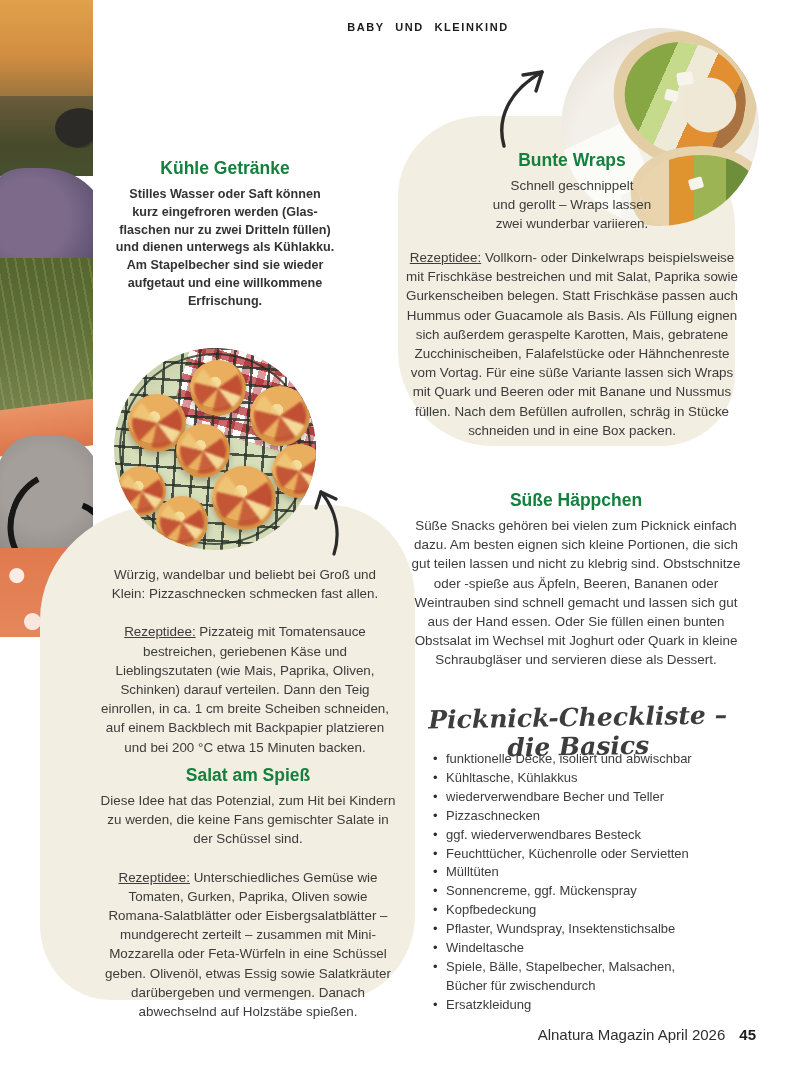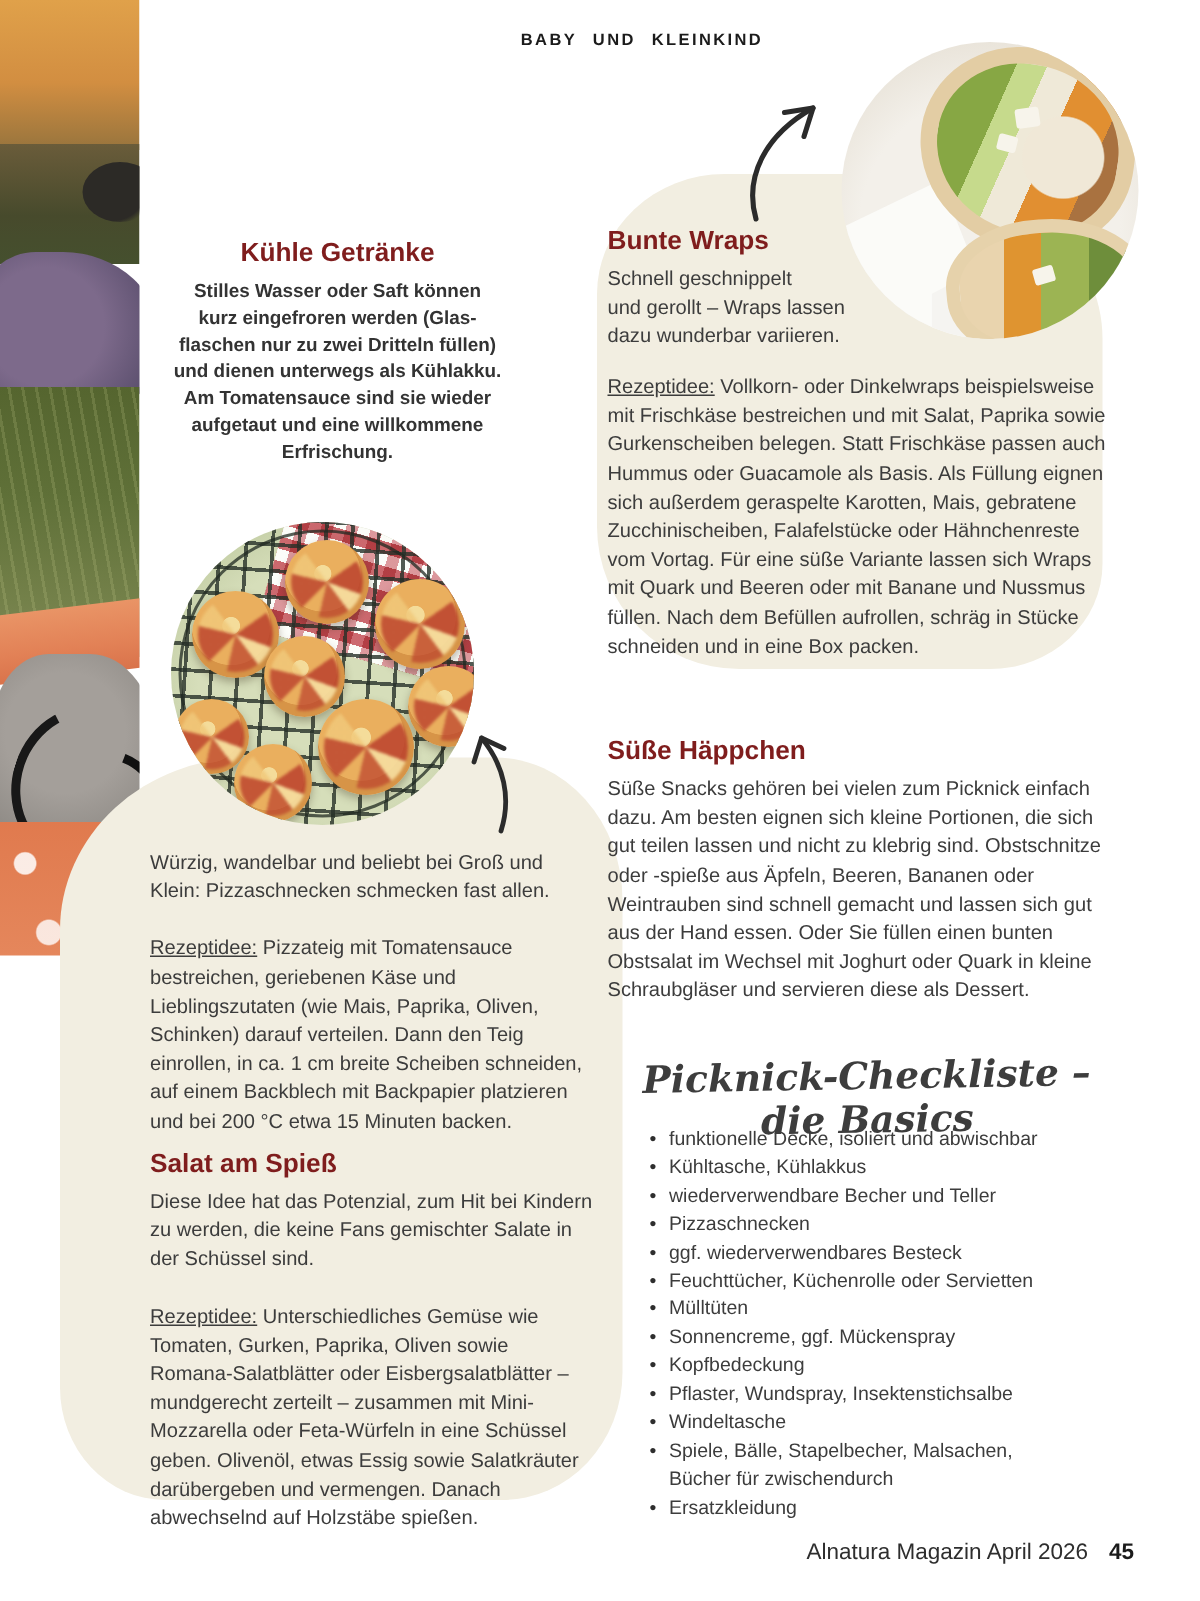--- a/index.html
+++ b/index.html
@@ -81,22 +81,22 @@
      background:conic-gradient(from 25deg,
        rgba(186,64,44,0) 0 30deg, rgba(186,64,44,.85) 30deg 85deg,
        rgba(246,222,160,.9) 85deg 118deg, rgba(186,64,44,.7) 118deg 168deg,
        transparent 168deg 200deg, rgba(186,64,44,.8) 200deg 258deg,
        rgba(240,200,122,.85) 258deg 298deg, transparent 298deg 360deg);}
   
   .arrow{position:absolute;z-index:4;}
   .arrow-wraps{left:492px;top:62px;}
   .arrow-pizza{left:306px;top:486px;}
   
-  .txt{position:absolute;z-index:4;}
-  h2{margin:0 0 5px 0;font-size:17.5px;font-weight:bold;color:#7f1d1d;font-family:"Liberation Sans",sans-serif;}
+  .txt{position:absolute;z-index:4;text-align:center;}
+  h2{margin:0 0 5px 0;font-size:17.5px;font-weight:bold;color:#15803d;font-family:"Liberation Sans",sans-serif;}
   .body-copy{font-size:13.4px;line-height:19.2px;color:#3c3c3c;}
   .recipe{margin-top:19px;}
   .u{text-decoration:underline;margin-top:13px;}
   .kuehle{left:103px;top:158px;width:244px;text-align:center;}
   .kuehle h2{margin-bottom:7px;}
   .kuehle .line{font-size:12.6px;line-height:17.8px;font-weight:bold;color:#333333;}
   .wraps-txt{left:405px;top:150px;width:334px;}
   .wraps-txt .intro-line{font-size:13.4px;line-height:19.2px;}
   .wraps-recipe{position:absolute;left:405px;top:248px;width:334px;}
   .pizza-txt{left:100px;top:565px;width:290px;}
@@ -185,30 +185,30 @@
     <path d="M28 68 C35 46 30 24 15 6" fill="none" stroke="#2b2b2b" stroke-width="3.2" stroke-linecap="round"></path>
     <path d="M10 22 L15 6 L30 13" fill="none" stroke="#2b2b2b" stroke-width="3.2" stroke-linecap="round" stroke-linejoin="round"></path>
   </svg>
 
   <div class="txt kuehle">
     <h2>Kühle Getränke</h2>
     <div class="line">Stilles Wasser oder Saft können</div>
     <div class="line">kurz eingefroren werden (Glas-</div>
     <div class="line">flaschen nur zu zwei Dritteln füllen)</div>
     <div class="line">und dienen unterwegs als Kühlakku.</div>
-    <div class="line">Am Tomatensauce sind sie wieder</div>
+    <div class="line">Am Stapelbecher sind sie wieder</div>
     <div class="line">aufgetaut und eine willkommene</div>
     <div class="line">Erfrischung.</div>
   </div>
 
   <div class="txt wraps-txt">
     <h2>Bunte Wraps</h2>
     <div class="intro-line">Schnell geschnippelt</div>
     <div class="intro-line">und gerollt – Wraps lassen</div>
-    <div class="intro-line">dazu wunderbar variieren.</div>
+    <div class="intro-line">zwei wunderbar variieren.</div>
   </div>
   <div class="wraps-recipe body-copy txt">
     <span class="u">Rezeptidee:</span><span> Vollkorn- oder Dinkelwraps beispielsweise mit Frischkäse bestreichen und mit Salat, Paprika sowie Gurkenscheiben belegen. Statt Frischkäse passen auch Hummus oder Guacamole als Basis. Als Füllung eignen sich außerdem geraspelte Karotten, Mais, gebratene Zucchinischeiben, Falafelstücke oder Hähnchenreste vom Vortag. Für eine süße Variante lassen sich Wraps mit Quark und Beeren oder mit Banane und Nussmus füllen. Nach dem Befüllen aufrollen, schräg in Stücke schneiden und in eine Box packen.</span>
   </div>
 
   <div class="txt pizza-txt">
     <div class="body-copy">Würzig, wandelbar und beliebt bei Groß und Klein: Pizzaschnecken schmecken fast allen.</div>
     <div class="body-copy recipe">
       <span class="u">Rezeptidee:</span><span> Pizzateig mit Tomatensauce bestreichen, geriebenen Käse und Lieblingszutaten (wie Mais, Paprika, Oliven, Schinken) darauf verteilen. Dann den Teig einrollen, in ca. 1 cm breite Scheiben schneiden, auf einem Backblech mit Backpapier platzieren und bei 200 °C etwa 15 Minuten backen.</span>
     </div>

